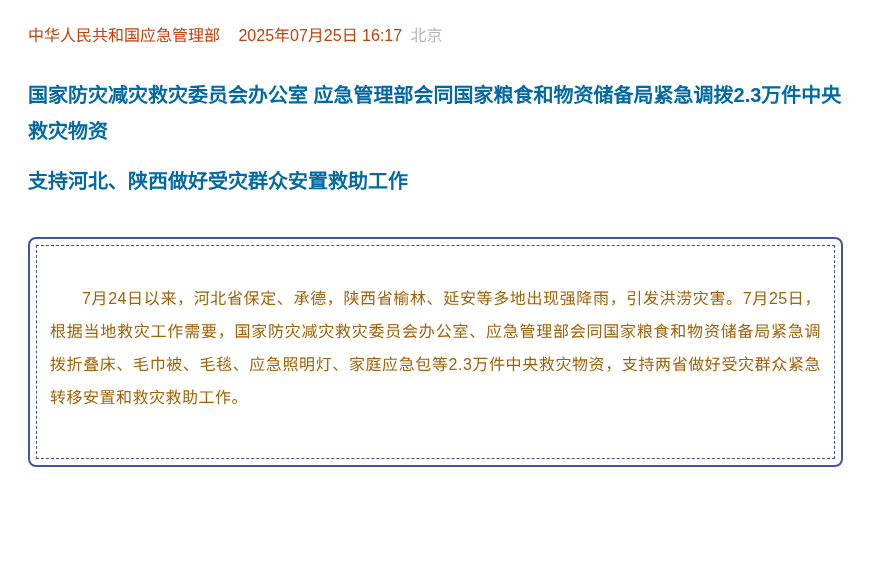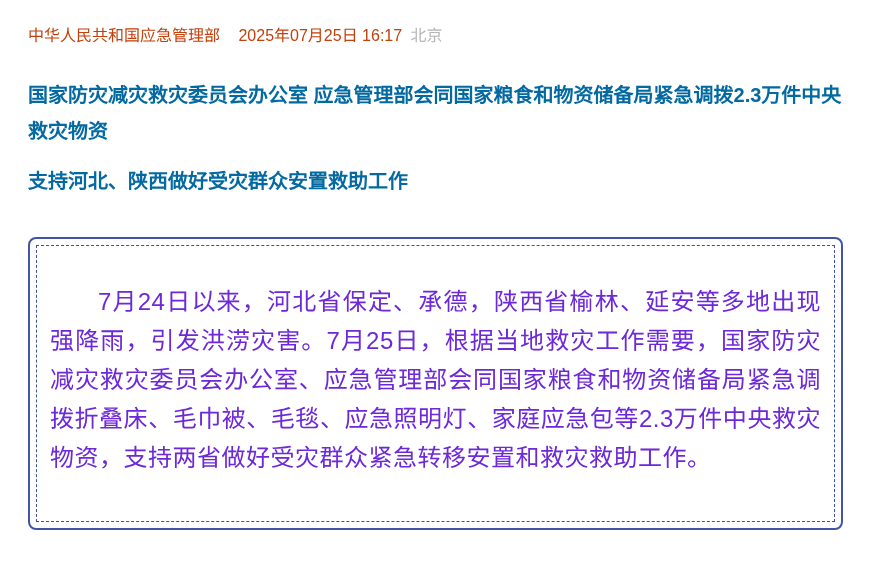--- a/index.html
+++ b/index.html
@@ -56,23 +56,23 @@
     border: 2px solid #4254a5;
     border-radius: 8px;
     padding: 6px 6px;
     background: #ffffff;
   }
   .quote-box-inner {
     border: 1px dashed #3d50a4;
     padding: 36px 13px 44px 13px;
   }
   .body-paragraph {
-    font-size: 24px;
-    color: #6d28d9;
-    line-height: 39px;
+    font-size: 16px;
+    color: #a16207;
+    line-height: 33px;
     text-align: justify;
     text-indent: 2em;
     letter-spacing: 0.5px;
   }
 </style>
 </head>
 <body>
 
 <div class="article">
 

